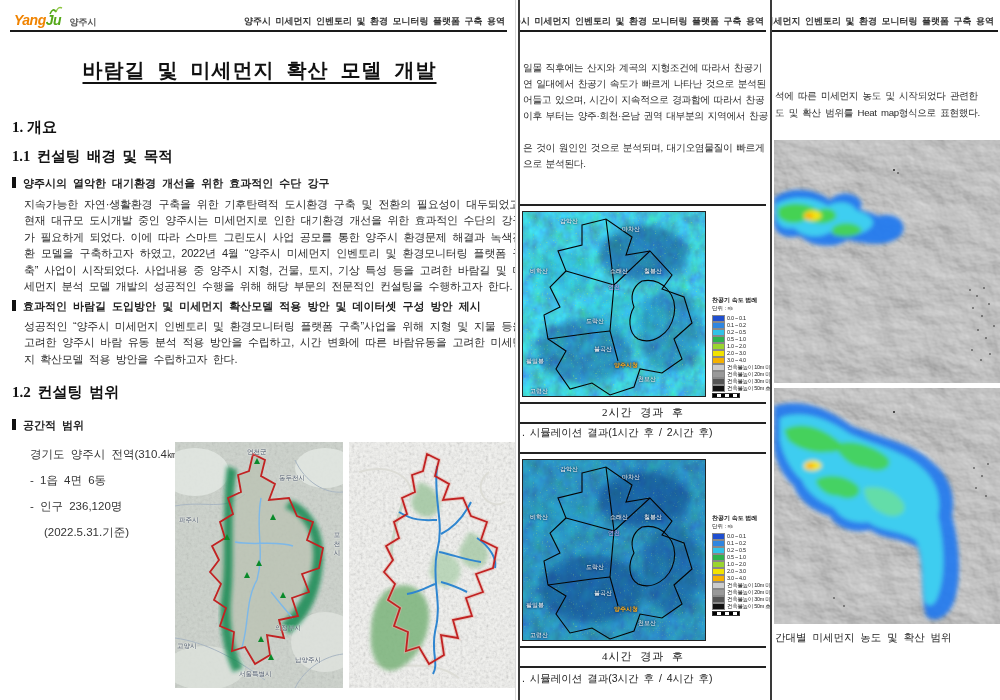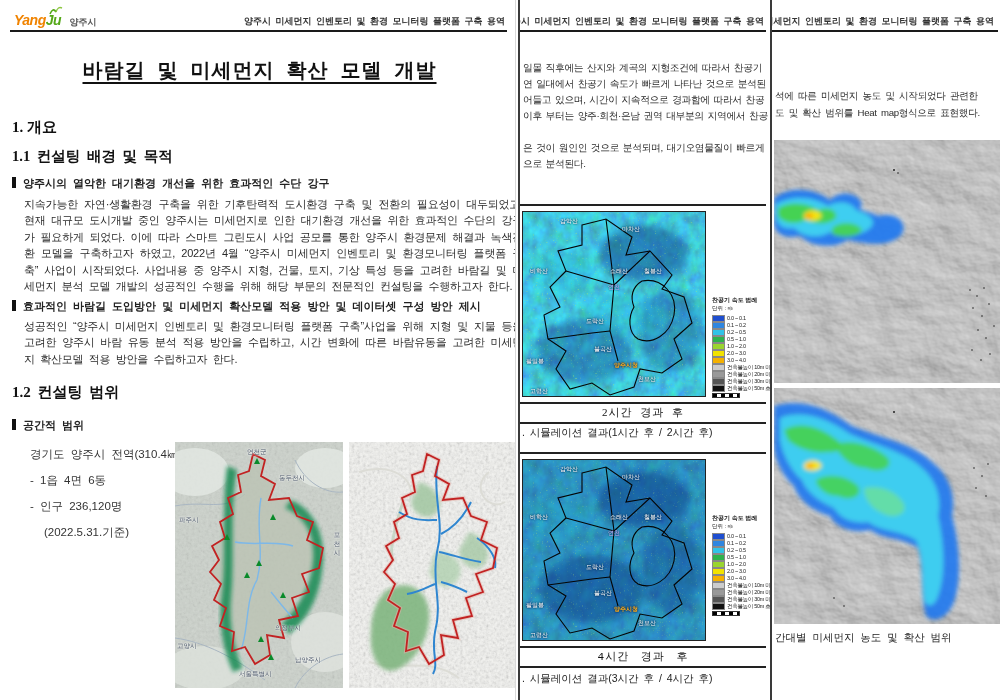--- a/index.html
+++ b/index.html
@@ -59,21 +59,21 @@
   .lg-unit{font-size:5.5px;color:#111;margin-bottom:2px;}
   .lg-row{height:7px;line-height:7px;white-space:nowrap;}
   .lg-sw{display:inline-block;width:11px;height:5px;margin-right:2px;vertical-align:middle;border:0.5px solid #888;}
   .lg-lb{font-size:5.5px;color:#222;vertical-align:middle;letter-spacing:-0.3px;}
   .lg-scale{margin-top:2px;width:26px;height:3px;border:1px solid #333;
             background:repeating-linear-gradient(90deg,#000 0 4px,#fff 4px 8px);}
   .figcap-rule{position:absolute;left:0;width:246px;height:2px;background:#222;}
   .figcap{position:absolute;left:0;width:246px;text-align:center;font-family:"Liberation Serif",serif;
           font-size:11px;color:#111;word-spacing:4px;letter-spacing:1px;}
   .fig1 .figcap-rule.r1{top:196px;} .fig1 .figcap{top:199px;} .fig1 .figcap-rule.r2{top:216px;}
-  .fig2 .figcap-rule.r1{top:192px;} .fig2 .figcap{top:195px;font-family:Liberation Mono, monospace;} .fig2 .figcap-rule.r2{top:212px;}
+  .fig2 .figcap-rule.r1{top:192px;} .fig2 .figcap{top:195px;} .fig2 .figcap-rule.r2{top:212px;}
   .simline{position:absolute;left:2px;font-size:10.5px;color:#222;word-spacing:2px;white-space:nowrap;}
   .sim1{top:426px;} .sim2{top:672px;}
 
   
   .page-right{left:770px;width:230px;border-left:2px solid #3a3a3a;}
   .hdr-title-r{position:absolute;top:15px;right:8px;font-size:9px;font-weight:bold;color:#333;word-spacing:2px;white-space:nowrap;}
   .rline{position:absolute;left:3px;font-size:9.6px;color:#2a2a2a;letter-spacing:-0.3px;word-spacing:2px;white-space:nowrap;}
   .heatmap{position:absolute;left:2px;width:228px;overflow:hidden;}
   .hm1{top:140px;height:243px;} .hm2{top:388px;height:236px;}
   .rcap{position:absolute;left:3px;top:631px;font-size:10.5px;color:#222;word-spacing:3px;white-space:nowrap;}

